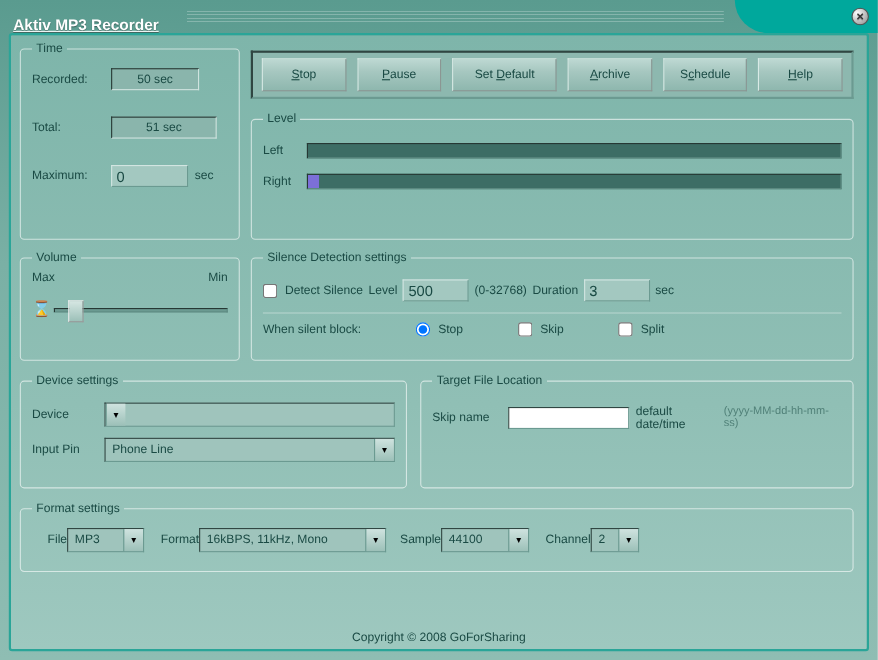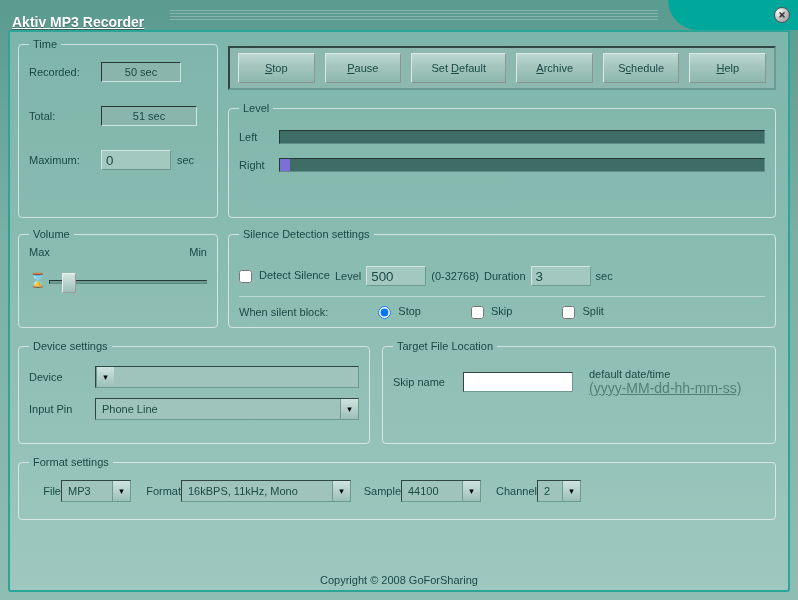--- a/index.html
+++ b/index.html
@@ -122,21 +122,21 @@
     font-size: 9px; cursor: pointer;
   }
   .txt {
     background: #fff; border: 1px inset #6b9a91;
     height: 20px; padding: 0 4px; color:#333;
   }
   .footer {
     position: absolute; left: 10px; right: 10px; bottom: 4px;
     text-align: center; color: #1a4a44; font-size: 11px;
   }
-  .hint { color: rgba(26,74,68,0.55); font-size: 14px; text-decoration: underline; }
+  .hint { color: rgba(26,74,68,0.55); font-size: 10px; }
 
   
   .fs-time    { left: 8px;   top: 6px;   width: 200px; height: 180px; }
   .fs-volume  { left: 8px;   top: 196px; width: 200px; height: 100px; }
   .toolbar    { position:absolute; left: 218px; top: 14px; width: 548px; height: 44px;
                 border: 2px inset #6b9a91; background:#8db8af; display:flex; gap:10px; padding:5px 8px; }
   .fs-level   { left: 218px; top: 70px;  width: 548px; height: 116px; }
   .fs-silence { left: 218px; top: 196px; width: 548px; height: 100px; }
   .fs-device  { left: 8px;   top: 308px; width: 352px; height: 104px; }
   .fs-target  { left: 372px; top: 308px; width: 394px; height: 104px; }
@@ -219,21 +219,21 @@
         <span class="lbl">Min</span>
       </div>
       <span class="hourglass">⌛</span>
       <div class="slider-track" style="margin-left:20px; margin-top:22px">
         <div class="slider-thumb" style="left:8%"></div>
       </div>
     </fieldset>
 
     <fieldset class="fs-silence">
       <legend>Silence Detection settings</legend>
-      <div class="row" style="margin-top:20px; gap:5px">
+      <div class="row" style="margin-top:8px; gap:5px">
         <label class="lbl">
           <input type="checkbox" class="chk" style="">
           <span>Detect Silence</span>
         </label>
         <span class="lbl">Level</span>
         <input class="raised-input" style="width: 60px; text-align: left; padding: 0px 4px;" value="500">
         <span class="lbl">(0-32768)</span>
         <span class="lbl">Duration</span>
         <input class="raised-input" style="width: 60px; text-align: left; padding: 0px 4px;" value="3">
         <span class="lbl">sec</span>
@@ -271,21 +271,21 @@
           <div class="arrow">▾</div>
         </div>
       </div>
     </fieldset>
 
     <fieldset class="fs-target">
       <legend>Target File Location</legend>
       <div class="row" style="margin-top:10px">
         <span class="lbl" style="width:64px">Skip name</span>
         <input class="txt" style="width: 110px;" value="">
-        <div style="display:flex;flex-direction:column;margin-left:10px">
+        <div style="display:flex;">
           <span class="lbl">default date/time</span>
           <span class="hint">(yyyy-MM-dd-hh-mm-ss)</span>
         </div>
       </div>
     </fieldset>
 
     <fieldset class="fs-format">
       <legend>Format settings</legend>
       <div class="row" style="margin-top:6px; gap:0">
         <span class="lbl" style="width:32px;text-align:right">File</span>

